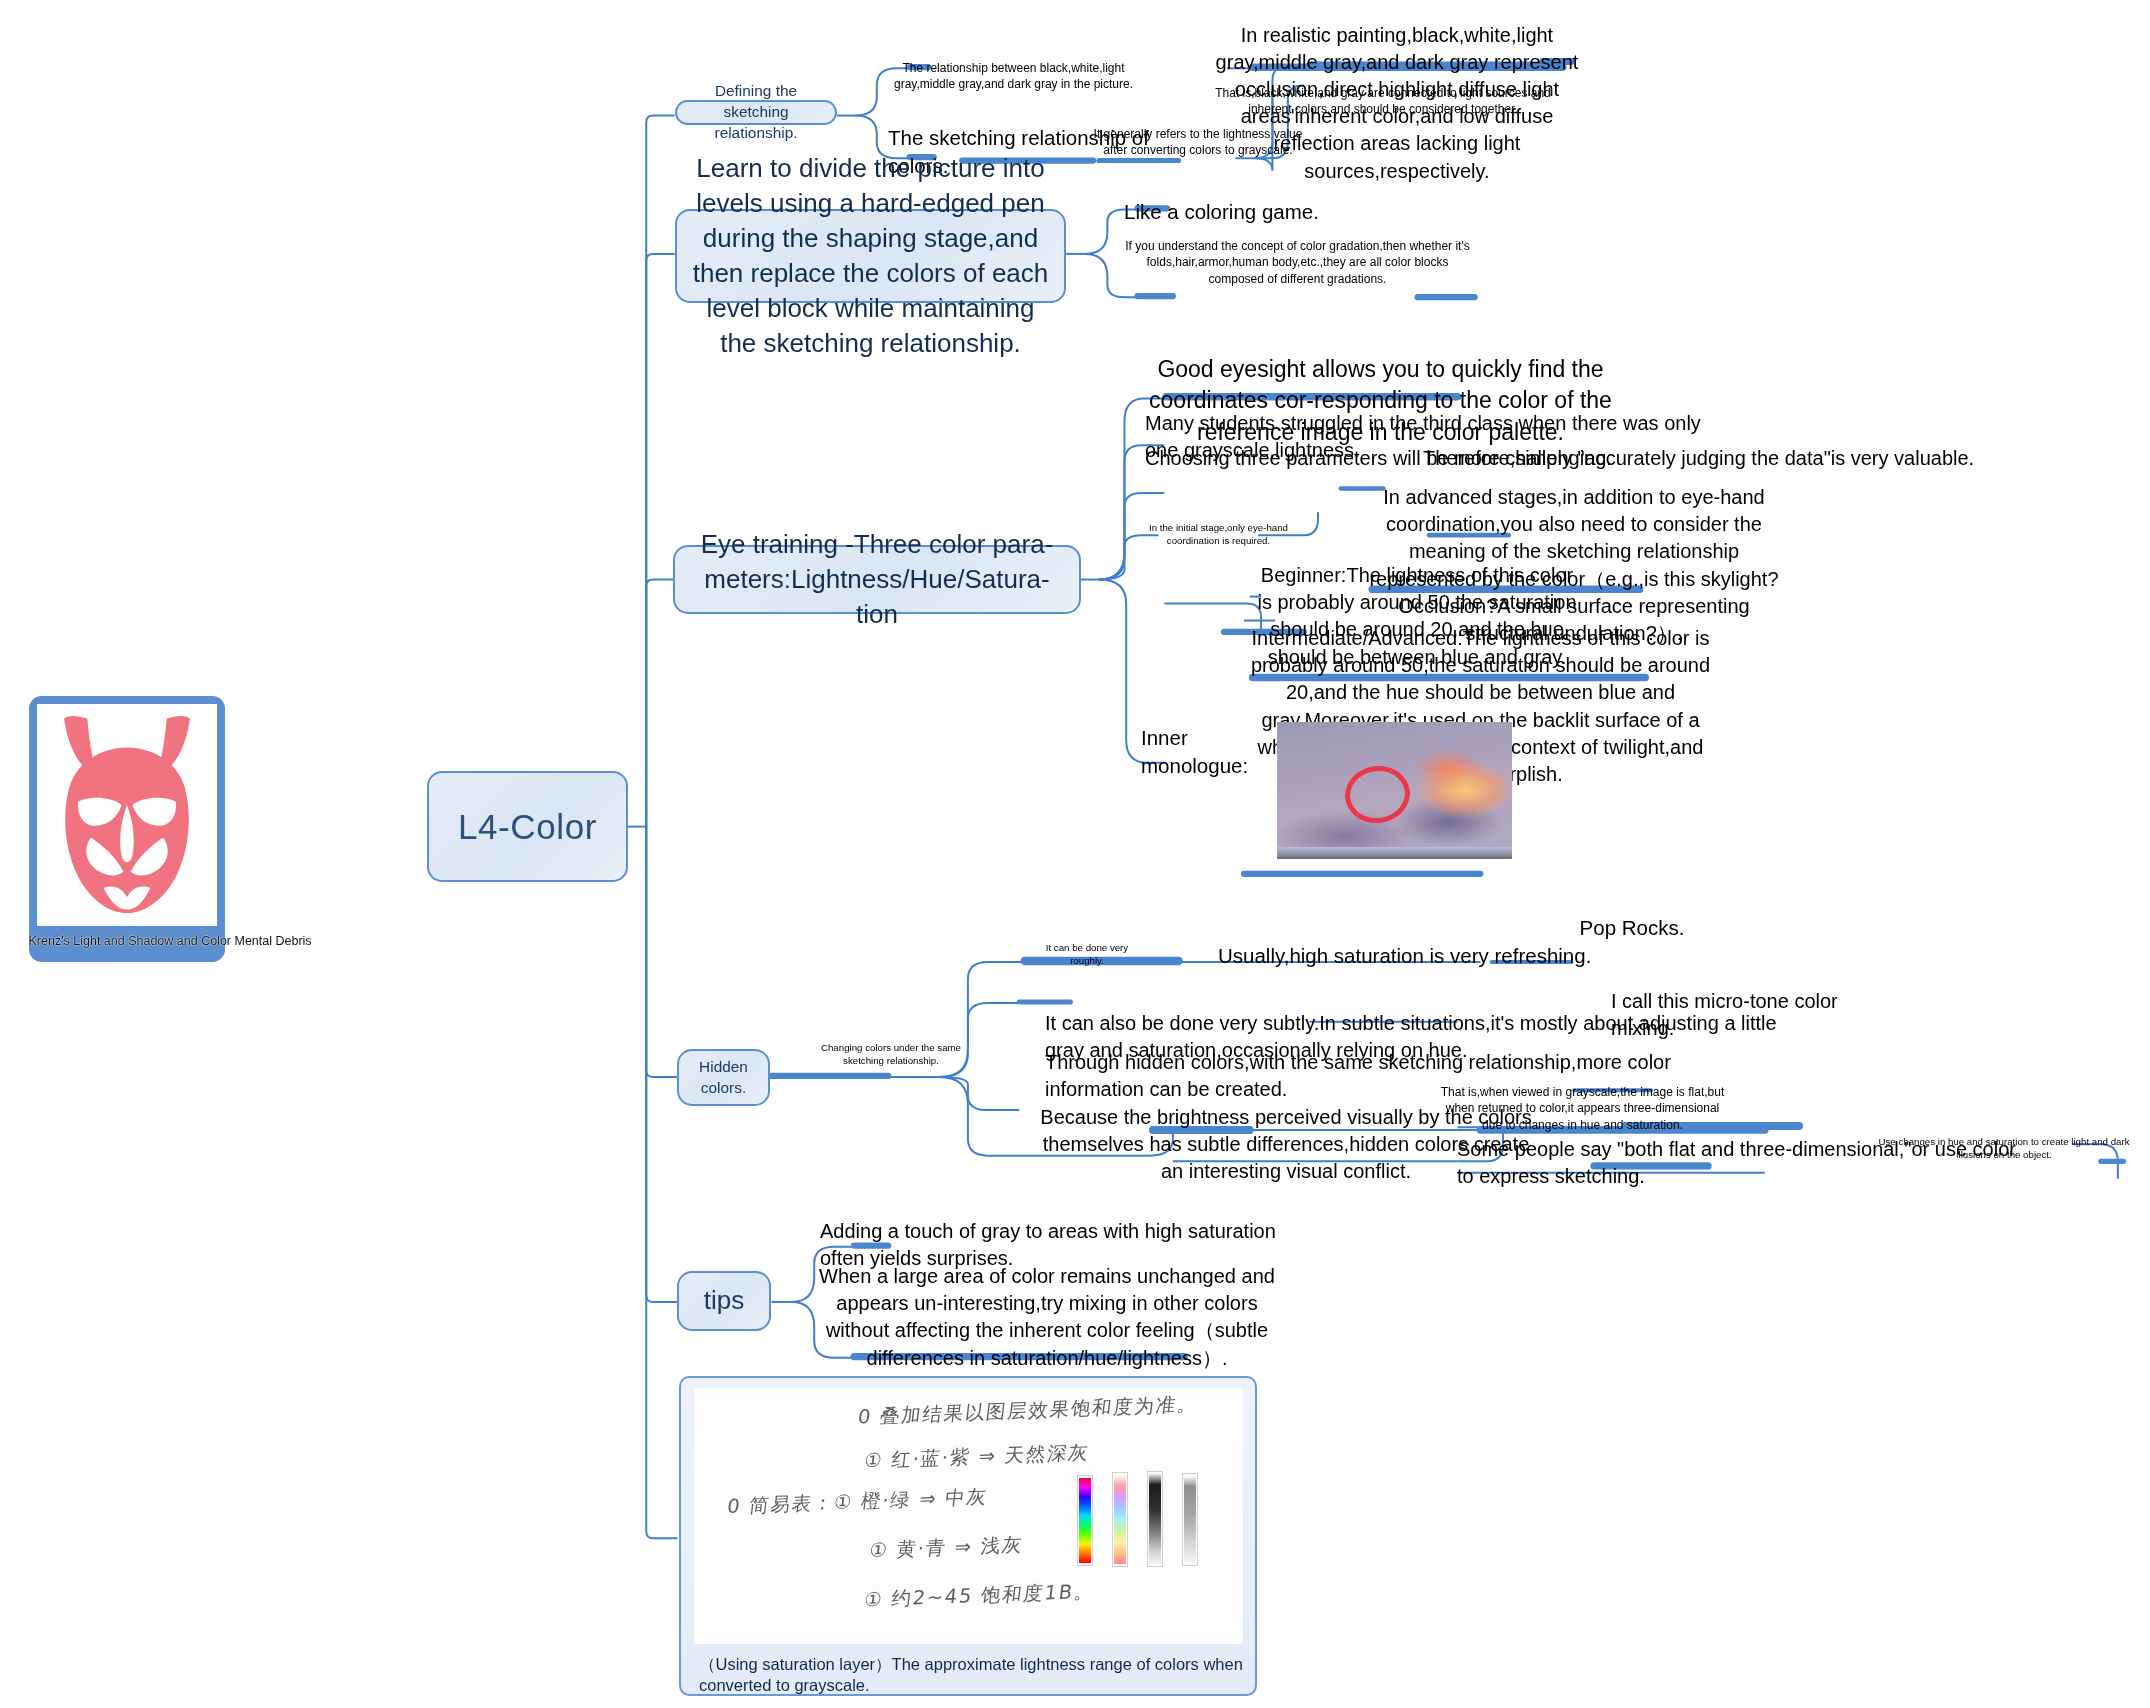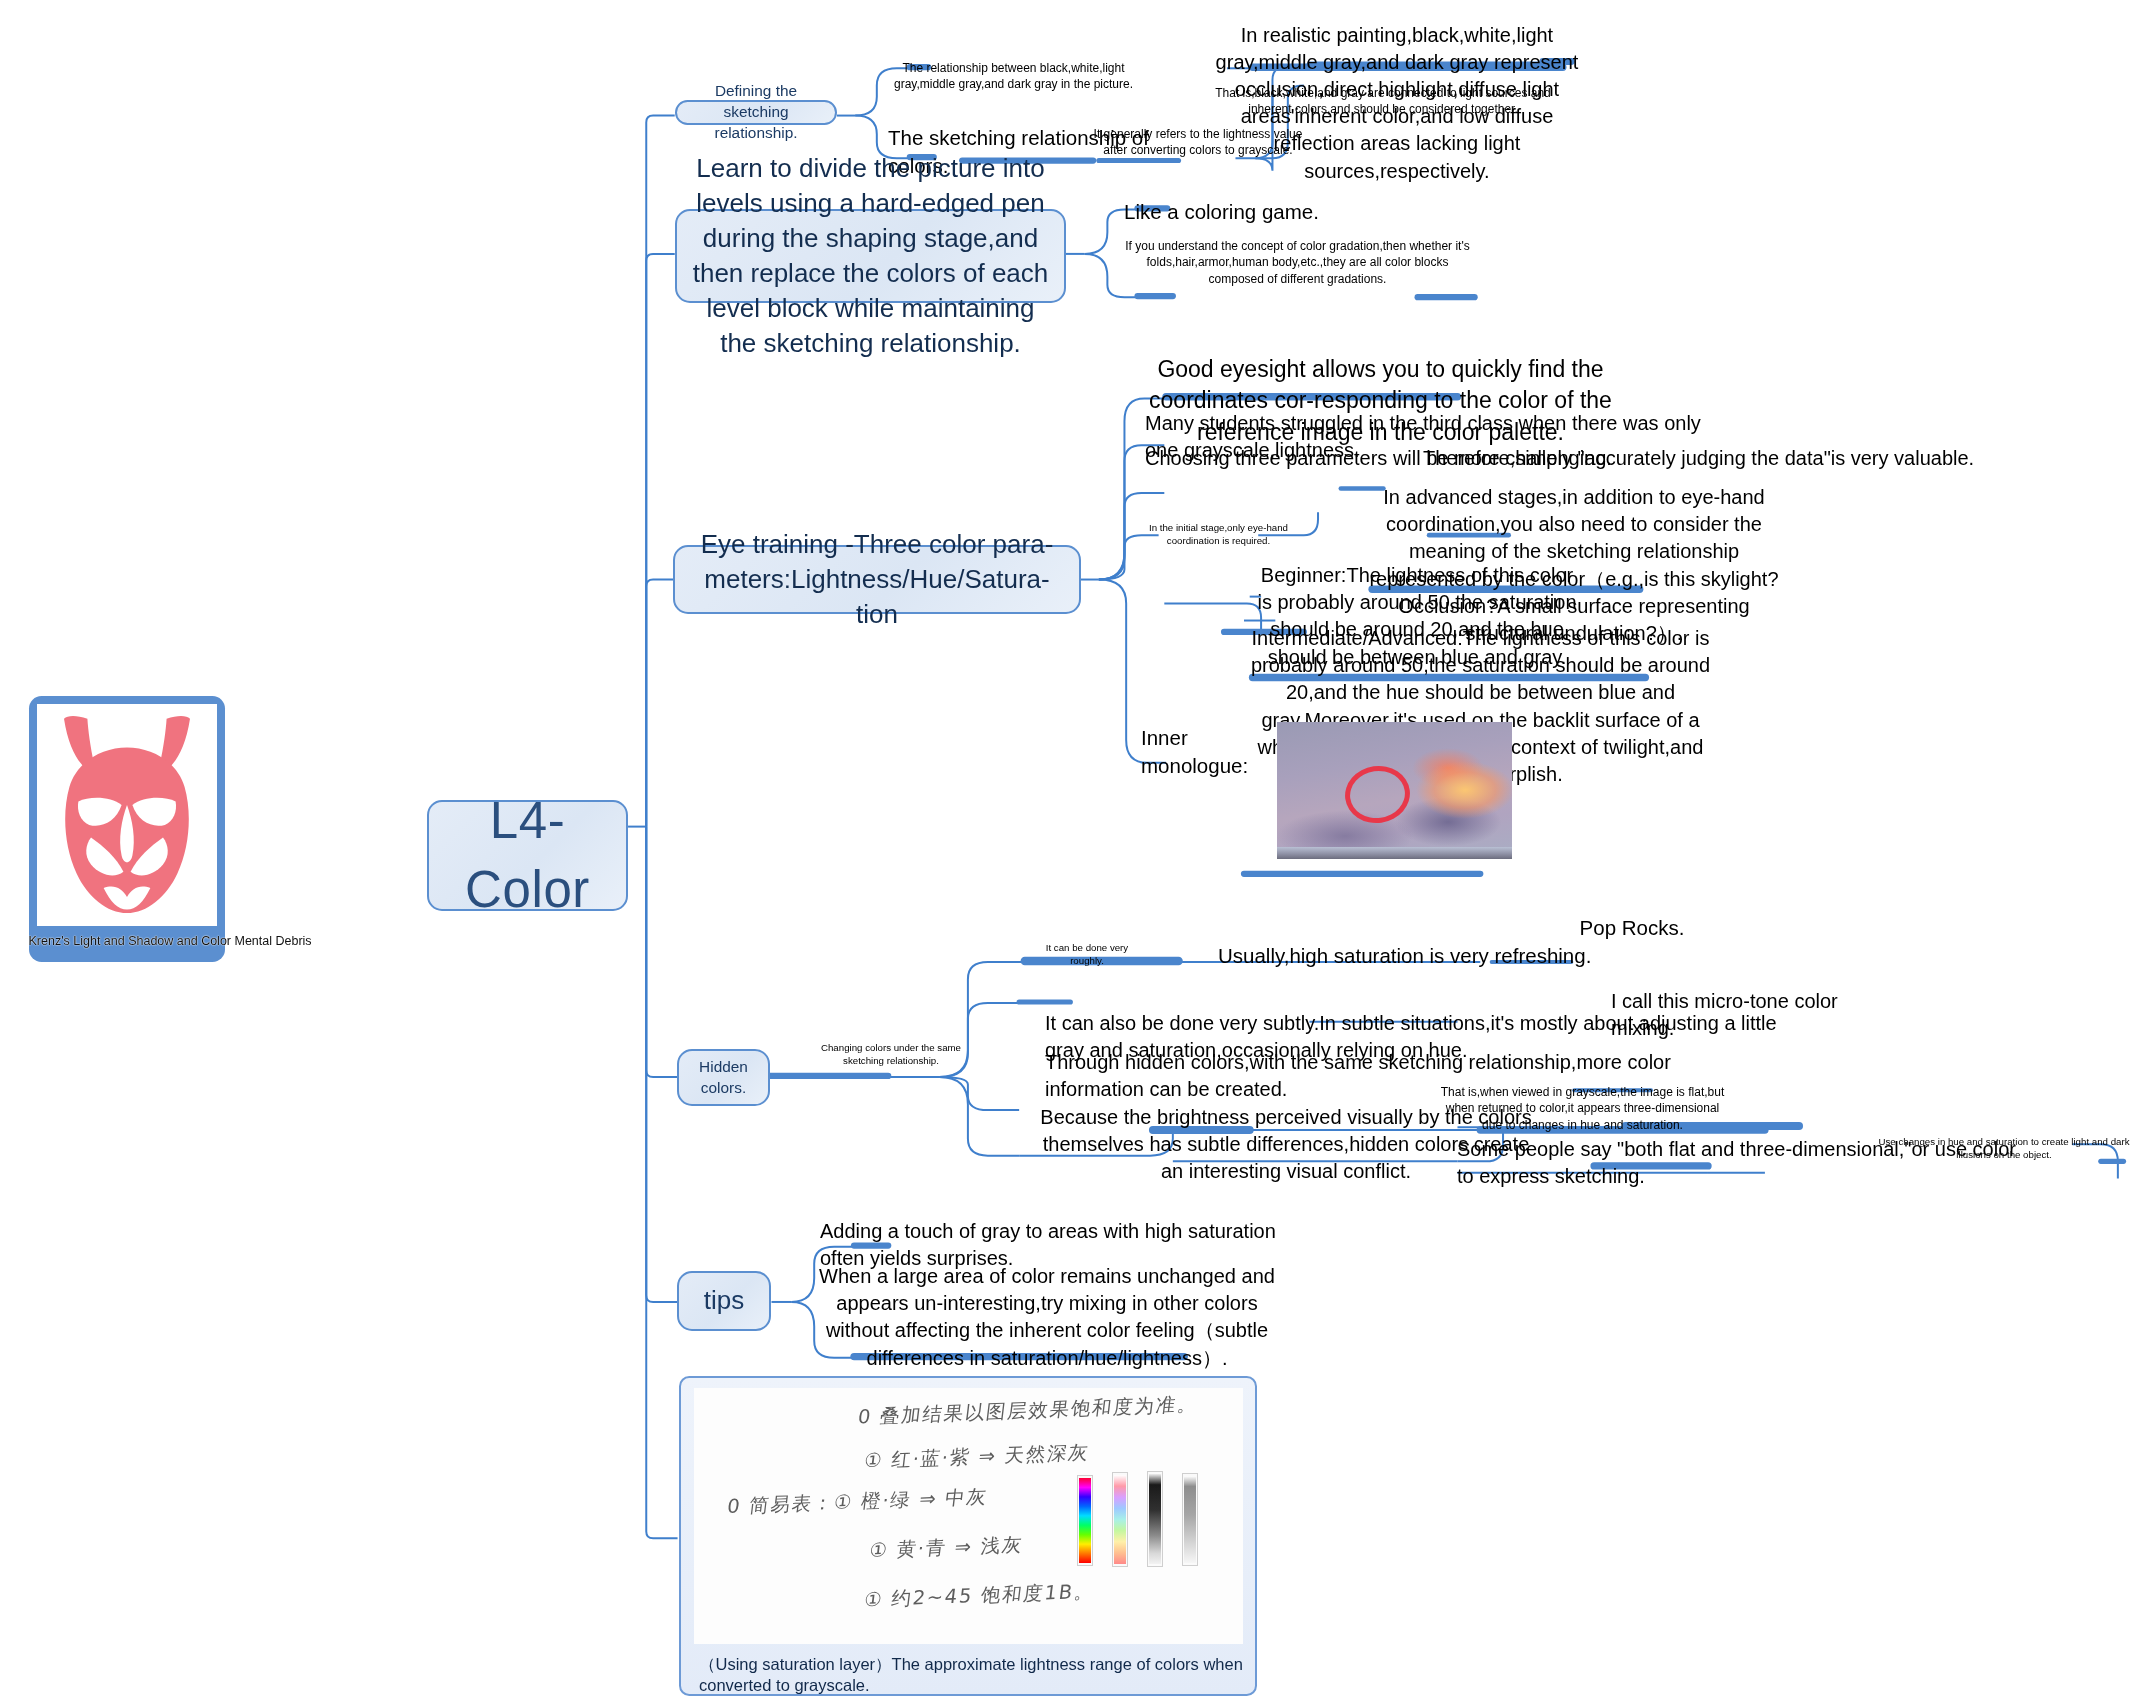--- a/index.html
+++ b/index.html
@@ -18,21 +18,21 @@
     border-radius:15px;
     background:linear-gradient(135deg,#e4ecf7 0%,#dbe6f4 55%,#e9f0f9 100%);
     box-sizing:border-box;
     display:flex;align-items:center;justify-content:center;
     text-align:center;
     color:#1b3a63;
     padding:5.7px 10.2px;
   }
   .box span{display:block;width:100%;line-height:1.35;}
 
-  .root{font-size:51px;color:#2b4f7e;letter-spacing:0.6px;margin-top:29px;}
+  .root{font-size:35px;color:#2b4f7e;letter-spacing:0.6px;}
   .b2{font-size:26px;color:#132d4f;}
   .b-small{font-size:15.4px;color:#1b3a63;}
   .b-tips{font-size:26px;color:#1b3a63;}
 
   
   .lbl{position:absolute;text-align:center;line-height:1.36;color:#000;}
   .t-xl{font-size:23px;}
   .t-lg{font-size:20.5px;}
   .t-md{font-size:20px;}
   .t-sm{font-size:12px;}

